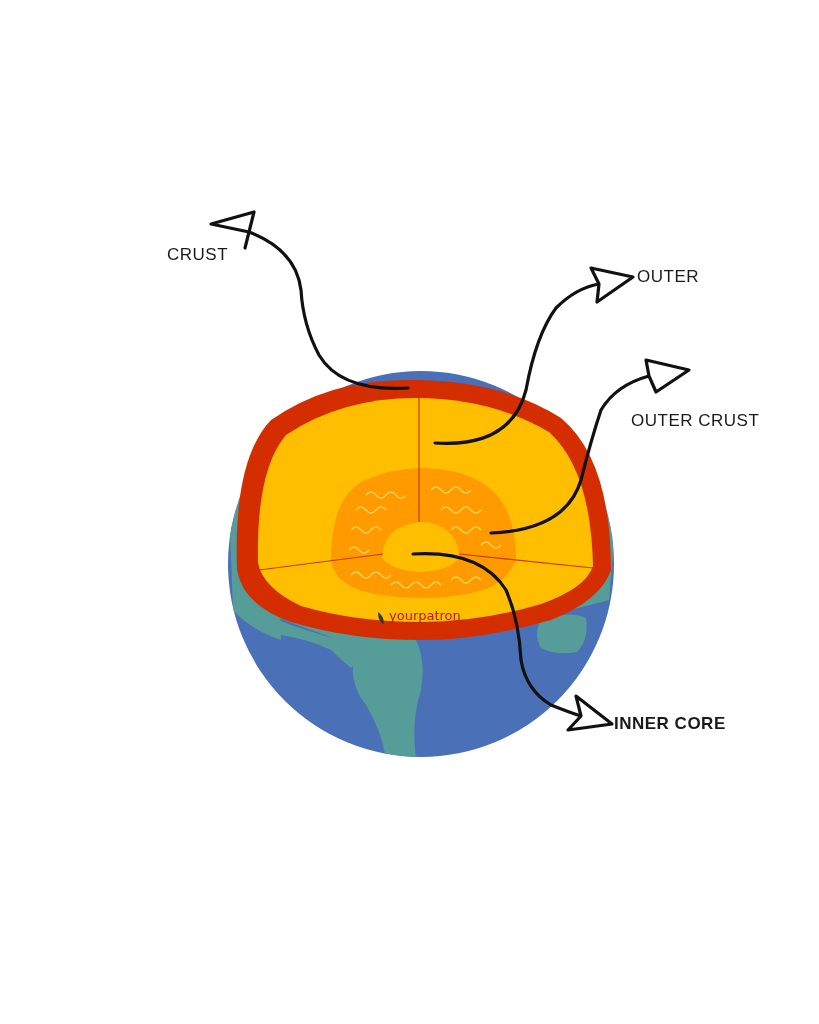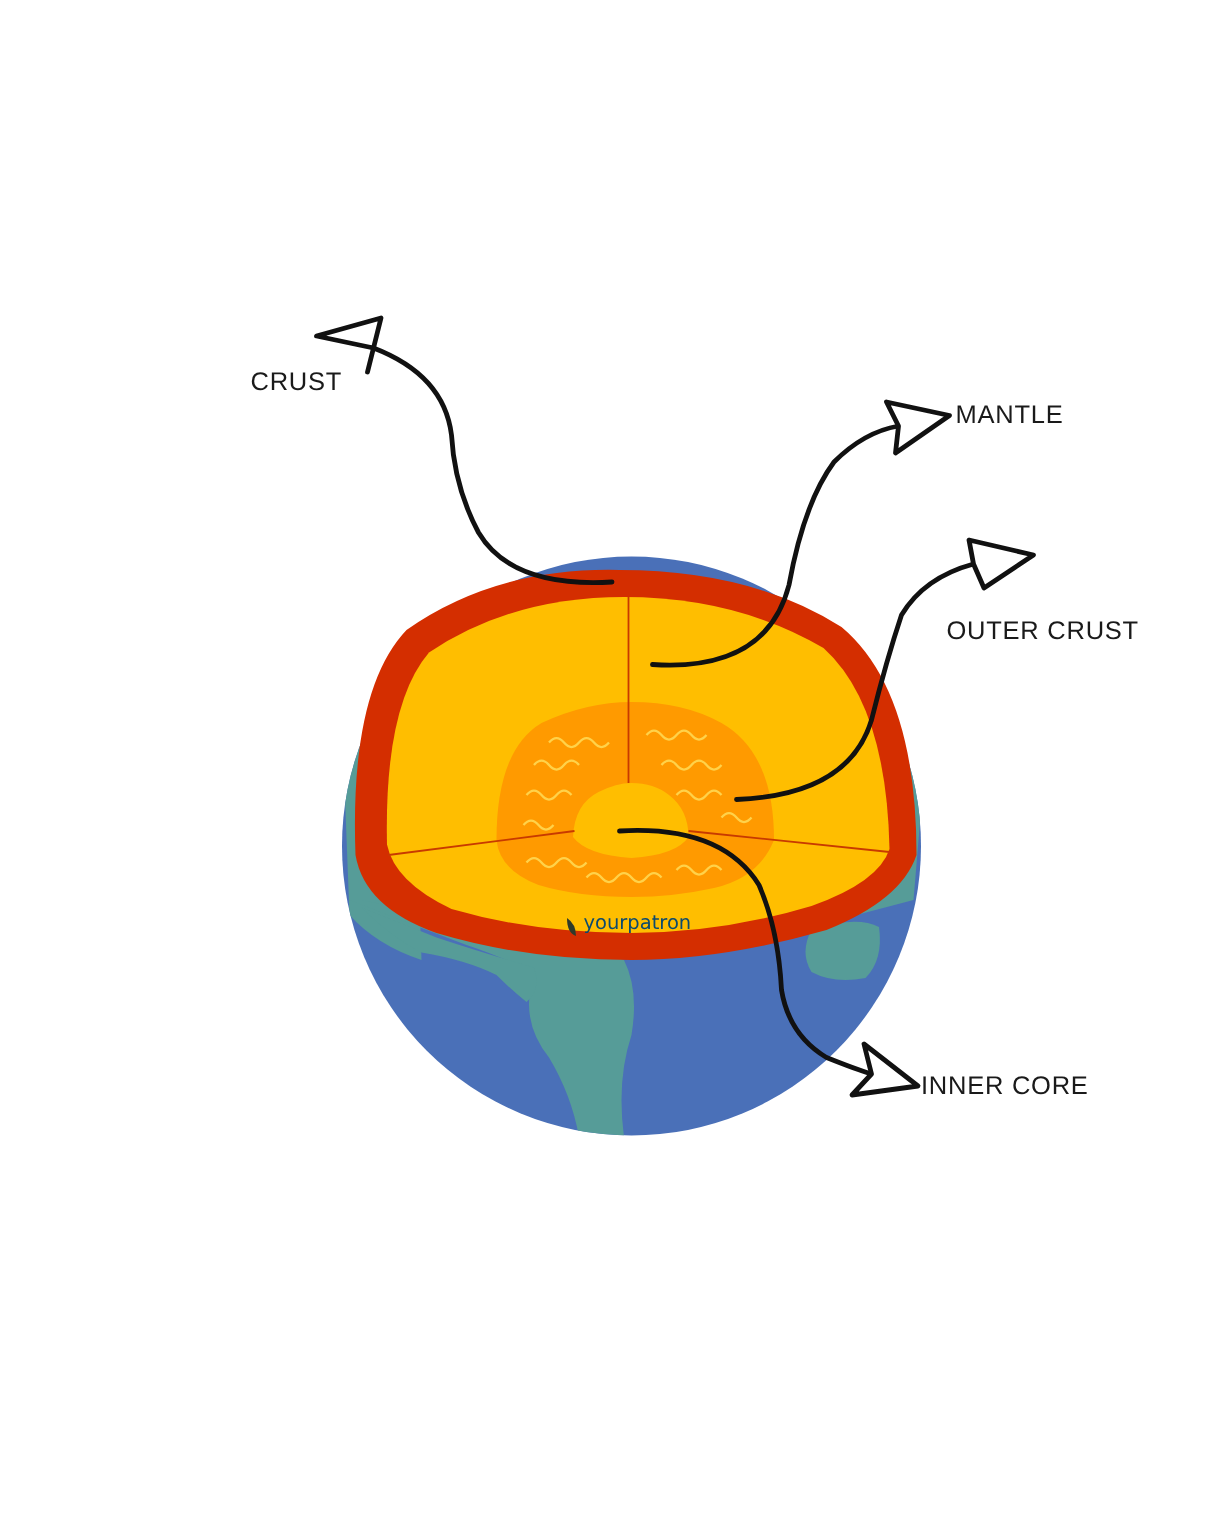--- a/index.html
+++ b/index.html
@@ -10,21 +10,21 @@
       font-family: "Liberation Sans", "DejaVu Sans", sans-serif;
       font-size: 17px;
       color: #1a1a1a;
       letter-spacing: 0.5px;
       white-space: nowrap;
     }
     .watermark {
       position: absolute;
       font-family: "DejaVu Sans", sans-serif;
       font-size: 13px;
-      color: #0c4a6e;
+      color: #b91c1c;
     }
   </style>
 </head>
 <body>
 
 <div class="stage">
   <svg width="819" height="1024" viewBox="0 0 819 1024">
     <defs>
       <clipPath id="globeClip">
         <circle cx="410" cy="524" r="193"></circle>
@@ -86,17 +86,17 @@
       <path d="M638 336 L635 320 L678 330 L645 352 Z" fill="#ffffff"></path>
 
       <path d="M402 514 Q470 510 495 550 Q508 580 510 620 Q515 650 540 665 Q560 673 570 676"></path>
       <path d="M570 676 L565 656 L601 684 L557 690 Z" fill="#ffffff"></path>
     </g>
 
     <path d="M367 572 q6 4 6 12 q-6 -2 -6 -12 Z" fill="#2f3a2a"></path>
   </svg>
 
   <div class="label" style="left:156px; top:205px;">CRUST</div>
-  <div class="label" style="left:626px; top:227px;">MANTLE</div>
+  <div class="label" style="left:626px; top:227px;">OUTER</div>
   <div class="label" style="left:620px; top:371px;">OUTER CRUST</div>
-  <div class="label" style="left:603px; top:674px;">INNER CORE</div>
+  <div class="label" style="left:603px; top:674px;font-weight:bold;">INNER CORE</div>
   <div class="watermark" style="left:378px; top:568px;">yourpatron</div>
 </div>
 
 </body></html>

